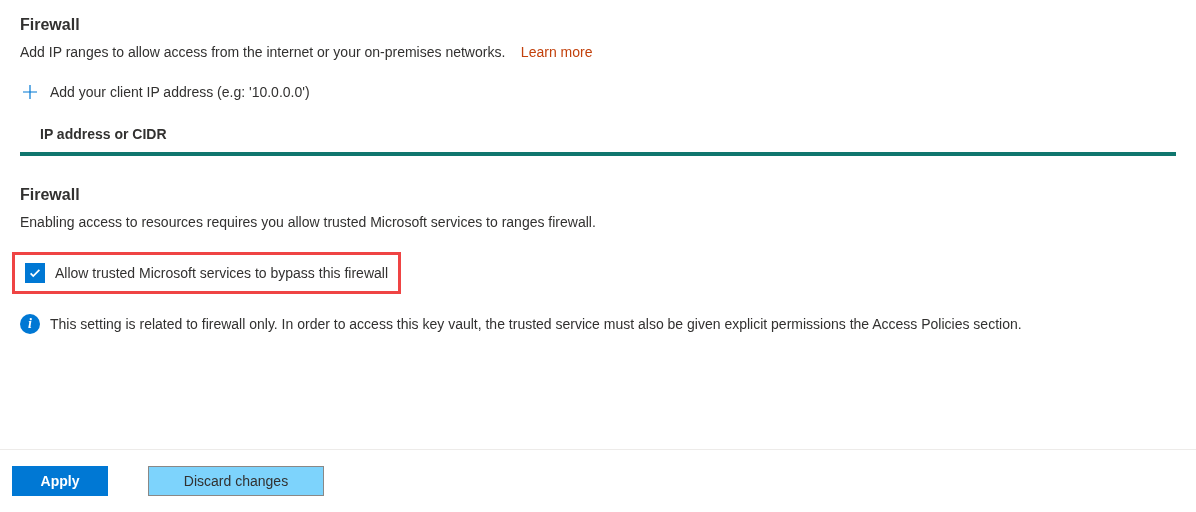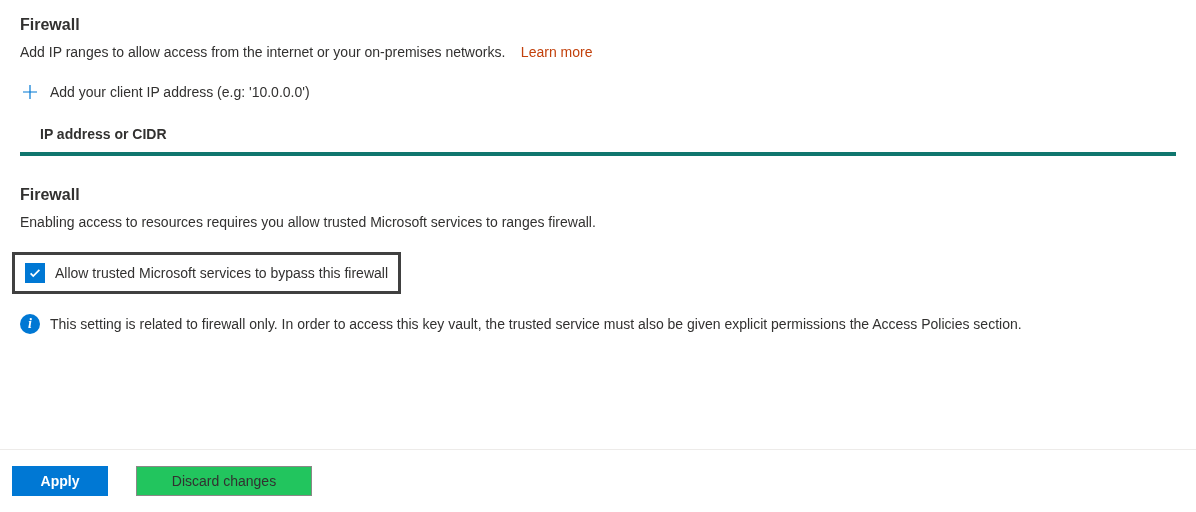--- a/index.html
+++ b/index.html
@@ -54,21 +54,21 @@
       width: 20px;
     }
     .table-header {
       font-weight: 600;
       font-size: 14px;
       padding: 12px 0 10px 20px;
       border-bottom: 4px solid #0f766e;
       margin-top: 4px;
     }
     .highlight-box {
-      border: 3px solid #404040;
+      border: 3px solid #ef4444;
       display: inline-flex;
       padding: 8px 10px;
       margin-top: 8px;
     }
     .checkbox-row {
       display: flex;
       align-items: center;
       gap: 10px;
     }
     .checkbox {
@@ -111,39 +111,39 @@
       line-height: 1;
     }
     .button-bar {
       position: absolute;
       bottom: 16px;
       left: 0;
       right: 0;
       border-top: 1px solid #edebe9;
       padding: 16px 12px 0 12px;
       display: flex;
-      gap: 28px;
+      gap: 40px;
     }
     .btn {
       font-family: inherit;
       font-size: 14px;
       padding: 6px 20px;
       cursor: pointer;
       border: 1px solid #8a8886;
       background: #fff;
       min-width: 96px;
     }
     .btn-primary {
       background: #0078d4;
       color: #fff;
       border-color: #0078d4;
       font-weight: 600;
     }
     .btn-secondary {
-      background: #22c55e;
+      background: #7dd3fc;
       color: #323130;
       min-width: 176px;
     }
   </style>
 </head>
 <body>
 
 <div class="section">
   <div class="section-heading">Firewall</div>
   <div class="section-desc">

